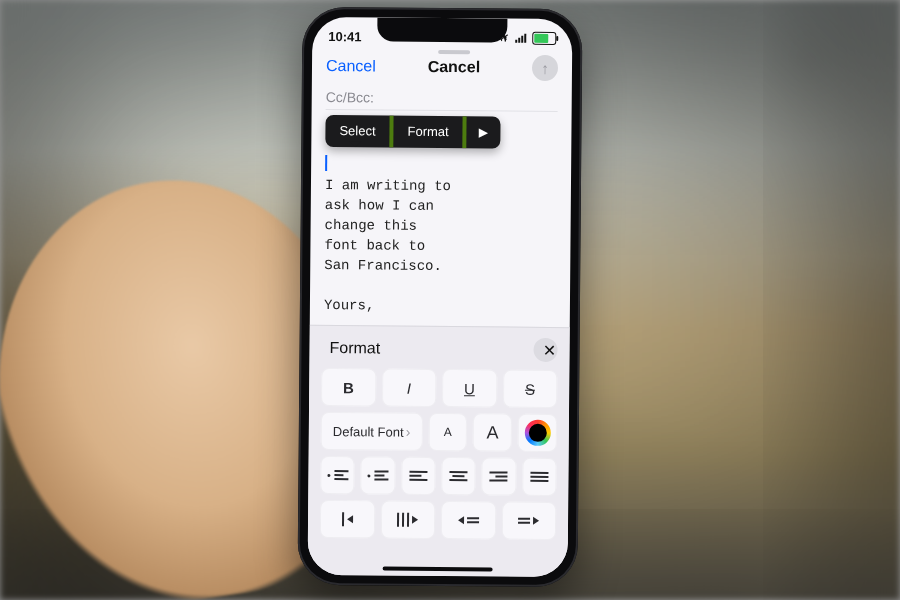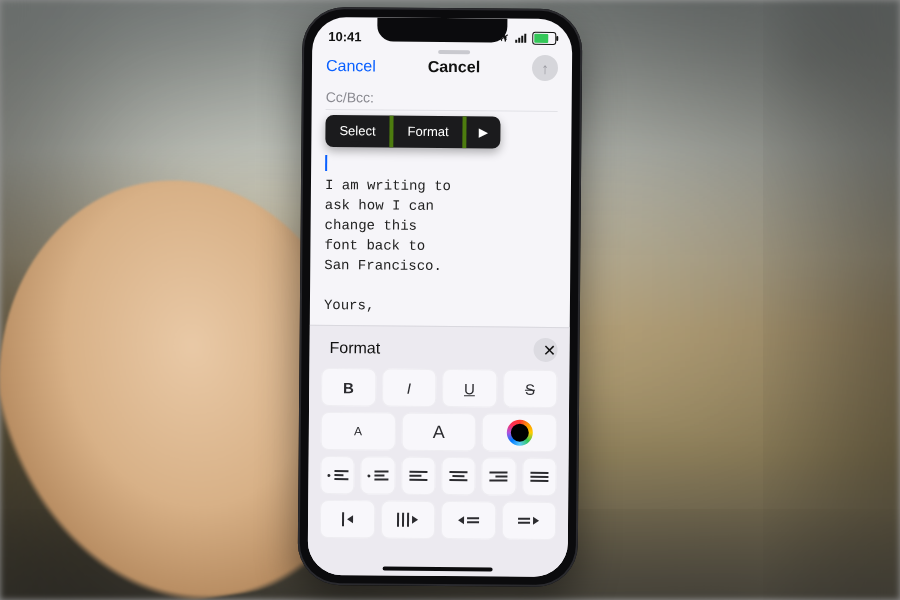--- a/index.html
+++ b/index.html
@@ -178,20 +178,24 @@
           </div>
         <div class="btn">
             <span style="text-decoration:underline">U</span>
           </div>
         <div class="btn">
             <span style="text-decoration:line-through">S</span>
           </div>
       </div>
 
       <div class="row">
+        <div class="btn font">
+          <span>Default Font</span>
+          <span class="chev">›</span>
+        </div>
         <div class="btn">
             <span class="smallA">A</span>
           </div>
         <div class="btn">
             <span class="bigA">A</span>
           </div>
         <div class="btn colorbtn">
             <span class="ring"></span>
           </div>
       </div>

